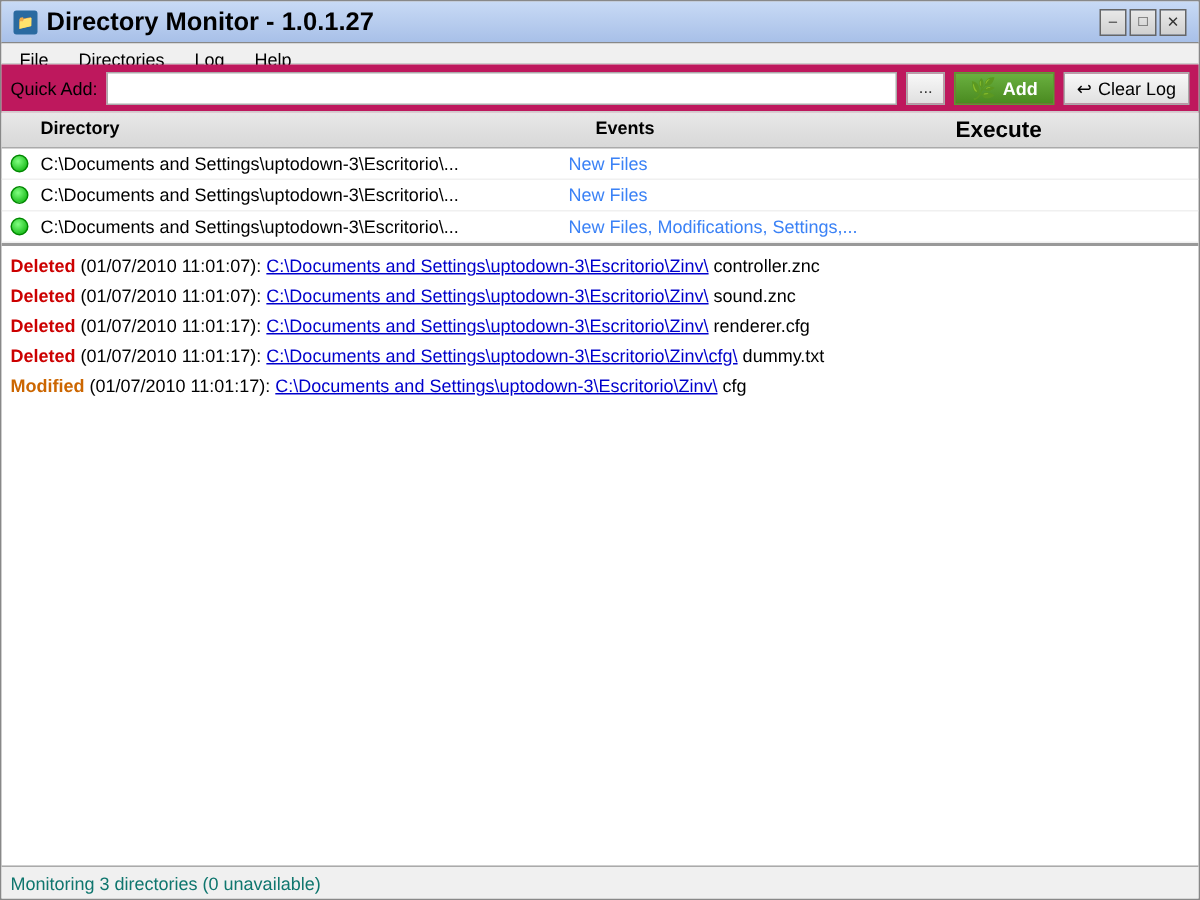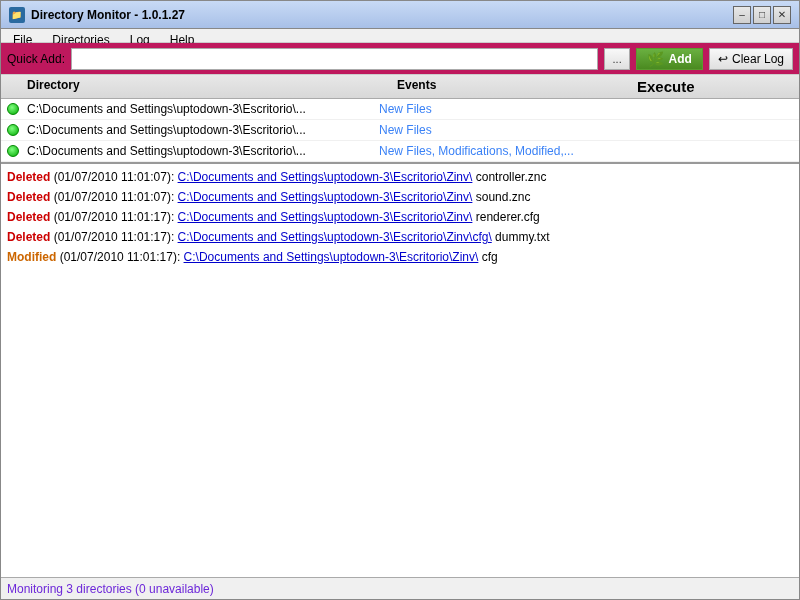--- a/index.html
+++ b/index.html
@@ -48,21 +48,21 @@
       background: #2a6aa0;
       border-radius: 2px;
       display: flex;
       align-items: center;
       justify-content: center;
       color: white;
       font-size: 9px;
     }
 
     .title-text {
-      font-size: 12px;
+      font-size: 17px;
       font-weight: bold;
       color: #000;
     }
 
     .title-bar-controls {
       display: flex;
       gap: 2px;
     }
 
     .title-btn {
@@ -295,21 +295,21 @@
 
     .log-filename {
       color: #000;
     }
 
     .status-bar {
       background: #f0f0f0;
       border-top: 1px solid #aaa;
       padding: 3px 6px;
       font-size: 12px;
-      color: #6d28d9;
+      color: #0f766e;
       height: 22px;
       display: flex;
       align-items: center;
     }
   </style>
 </head>
 <body>
 
 <div class="window">
 
@@ -372,21 +372,21 @@
         <div class="row-dir">C:\Documents and Settings\uptodown-3\Escritorio\...</div>
         <div class="row-events">New Files</div>
         <div class="row-execute"></div>
       </div>
 
       <div class="table-row">
         <div class="row-icon">
             <div class="green-circle"></div>
           </div>
         <div class="row-dir">C:\Documents and Settings\uptodown-3\Escritorio\...</div>
-        <div class="row-events">New Files, Modifications, Modified,...</div>
+        <div class="row-events">New Files, Modifications, Settings,...</div>
         <div class="row-execute"></div>
       </div>
     </div>
 
     <div class="log-area">
       <div class="log-entry">
         <span class="log-action">Deleted</span>
         <span class="log-timestamp"> (01/07/2010 11:01:07): </span>
         <span class="log-path-link">C:\Documents and Settings\uptodown-3\Escritorio\Zinv\</span>
         <span class="log-filename">controller.znc</span>

